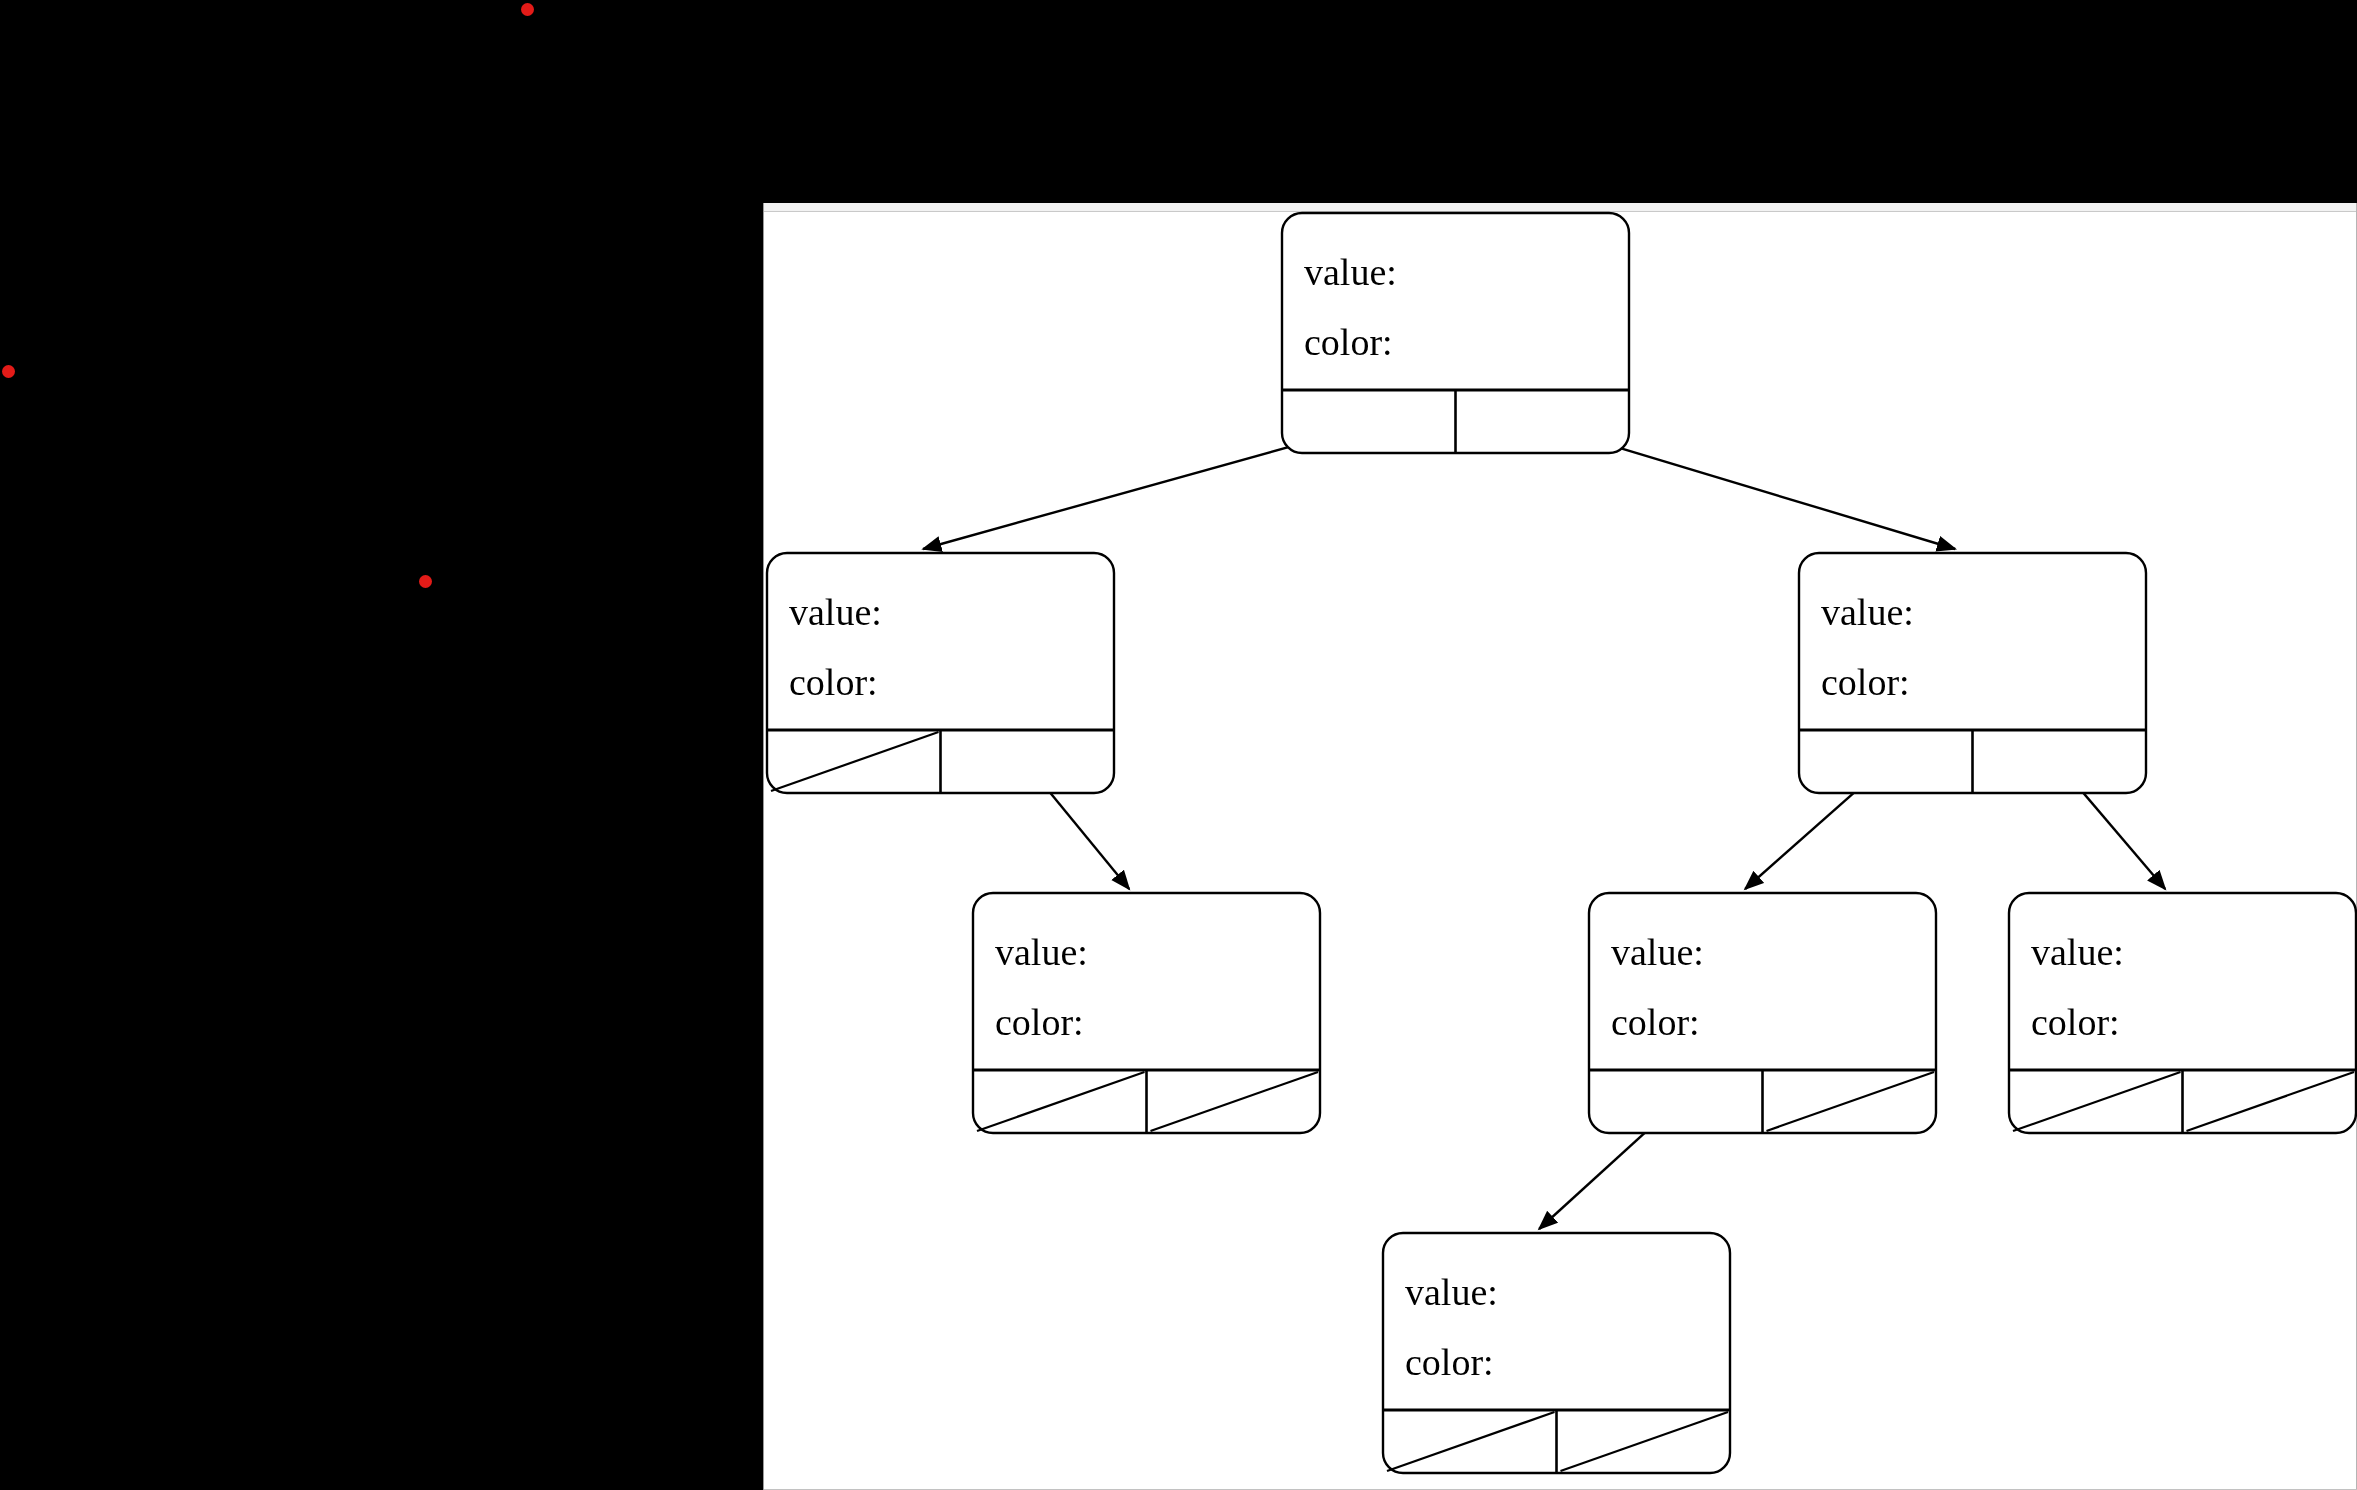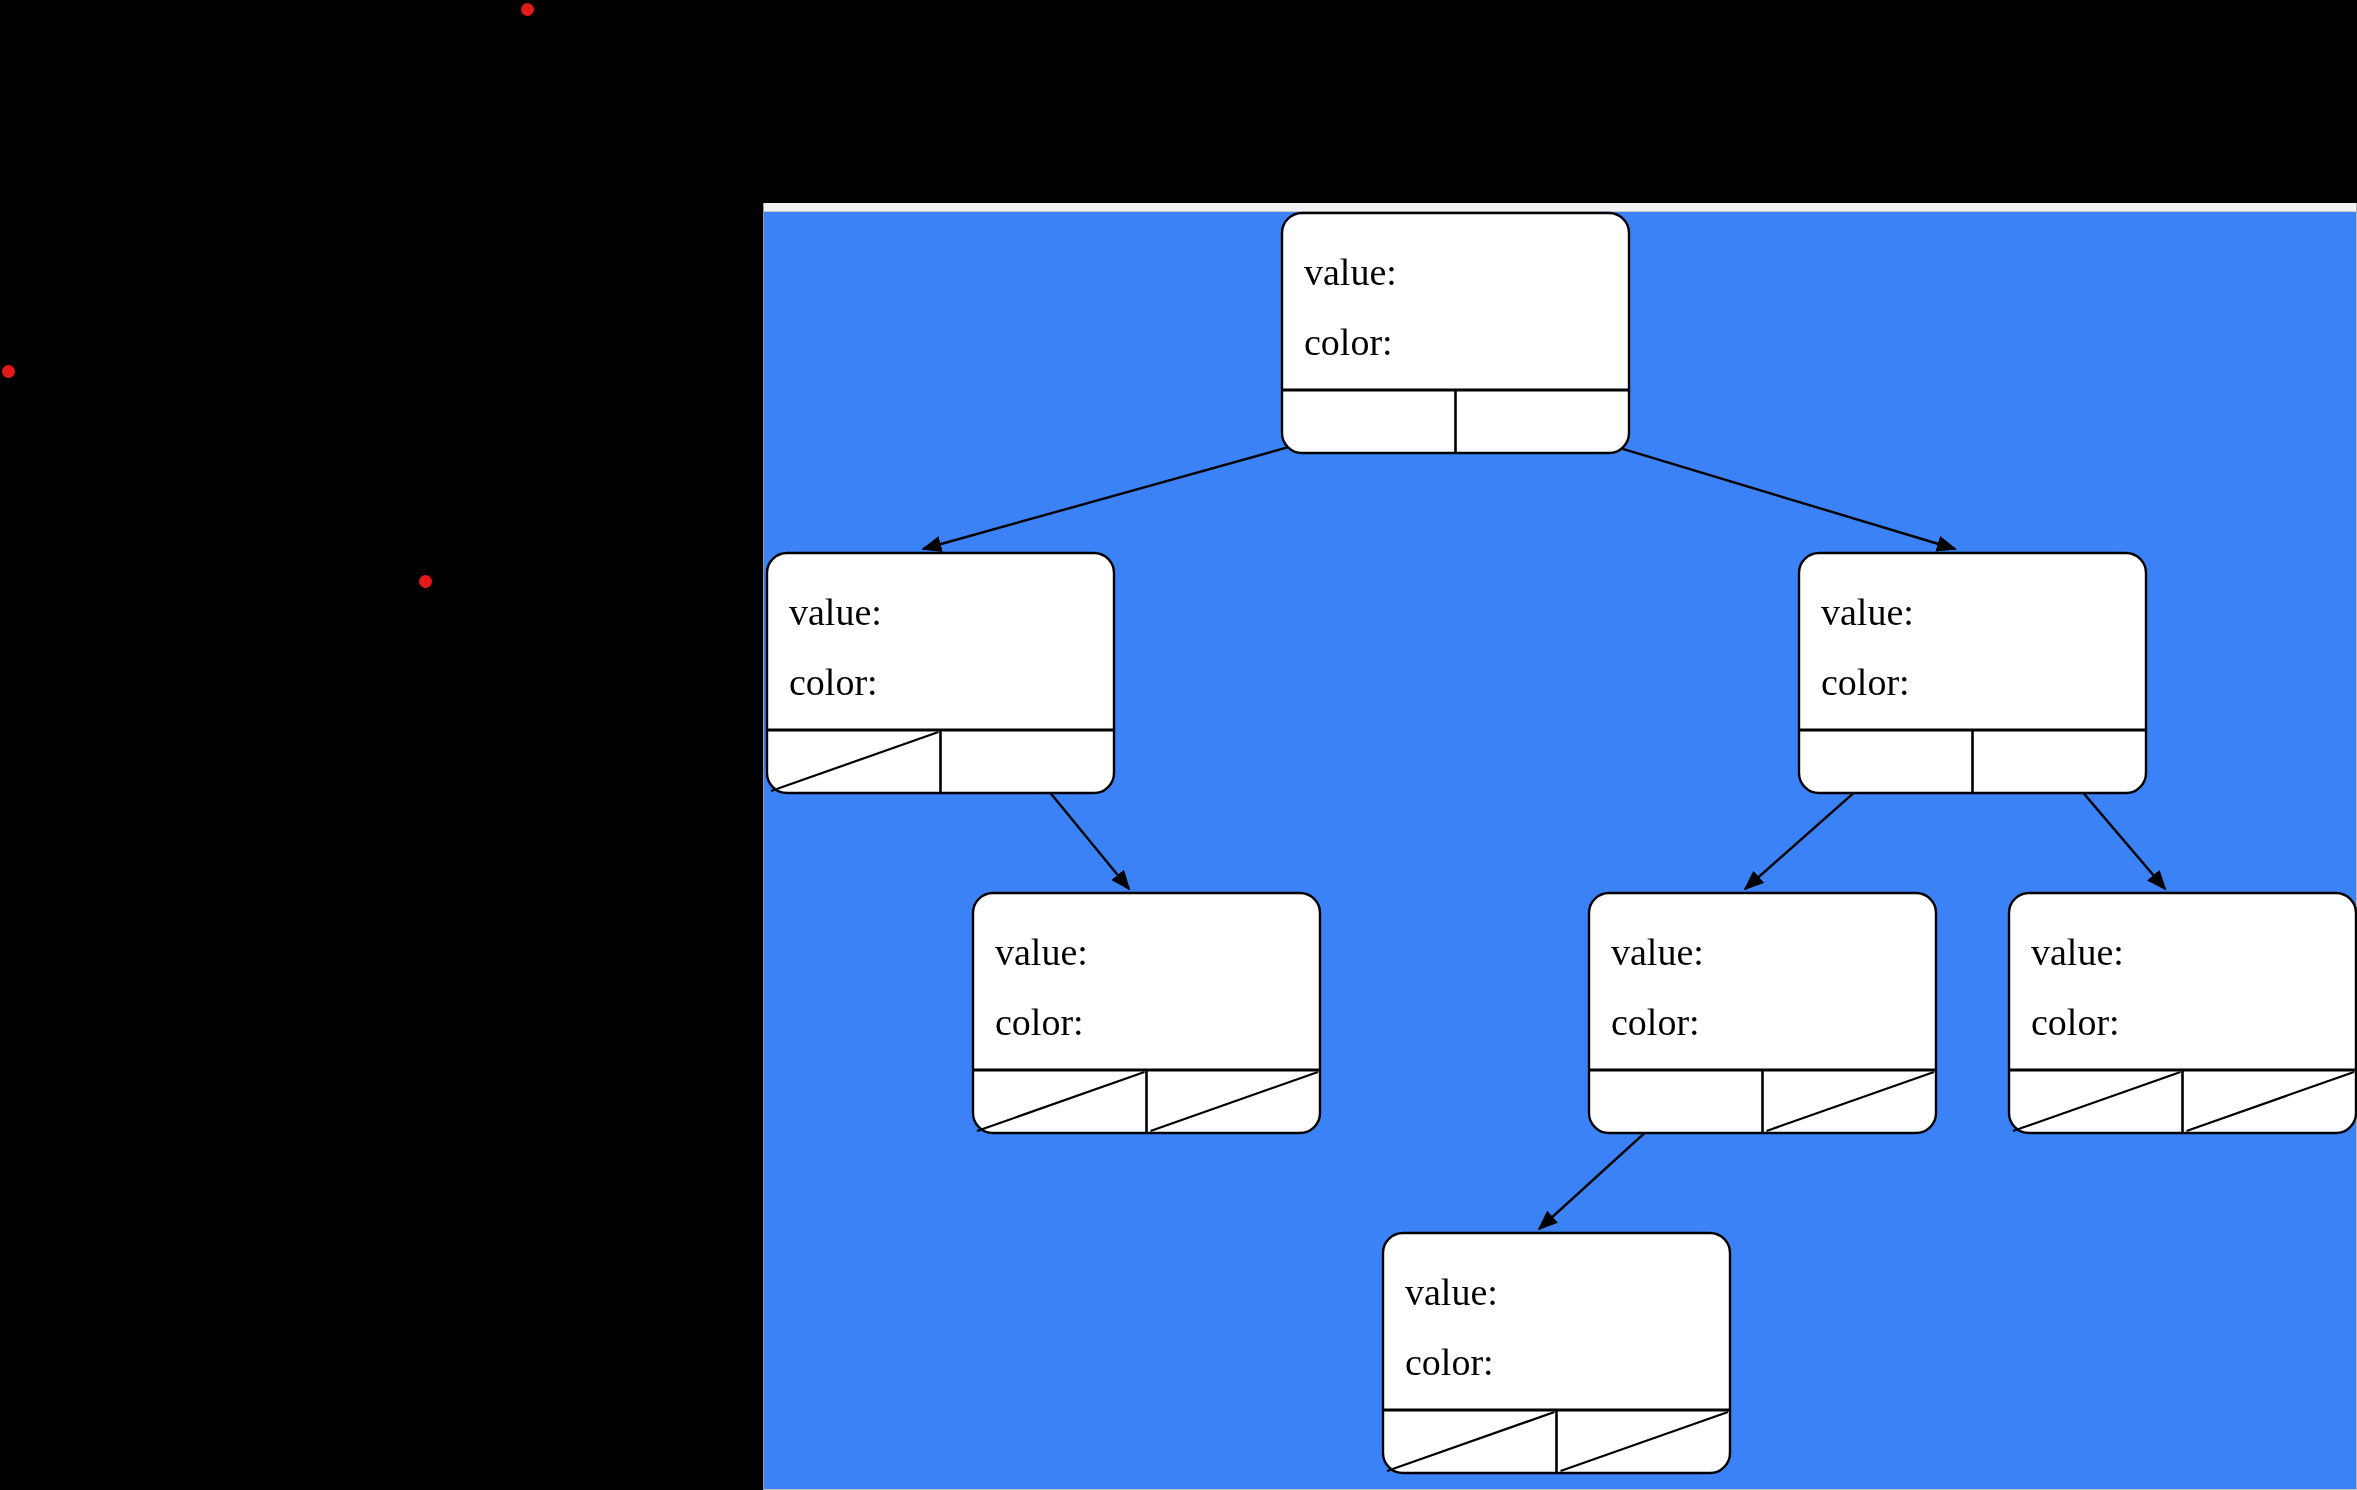--- a/index.html
+++ b/index.html
@@ -20,21 +20,21 @@
     position:absolute;
     width:13px;height:13px;
     border-radius:50%;
     background:#e31b18;
   }
   
   .doc-panel{
     position:absolute;
     left:763px;top:203px;
     width:1594px;height:1287px;
-    background:#3b82f6;
+    background:#ffffff;
     border-left:1px solid #9a9a9a;
     box-sizing:border-box;
     overflow:hidden;
   }
   .doc-panel-topstrip{
     position:absolute;left:0;top:0;
     width:100%;height:9px;
     background:#f2f2f2;
     border-bottom:1px solid #c9c9c9;
     box-sizing:border-box;

